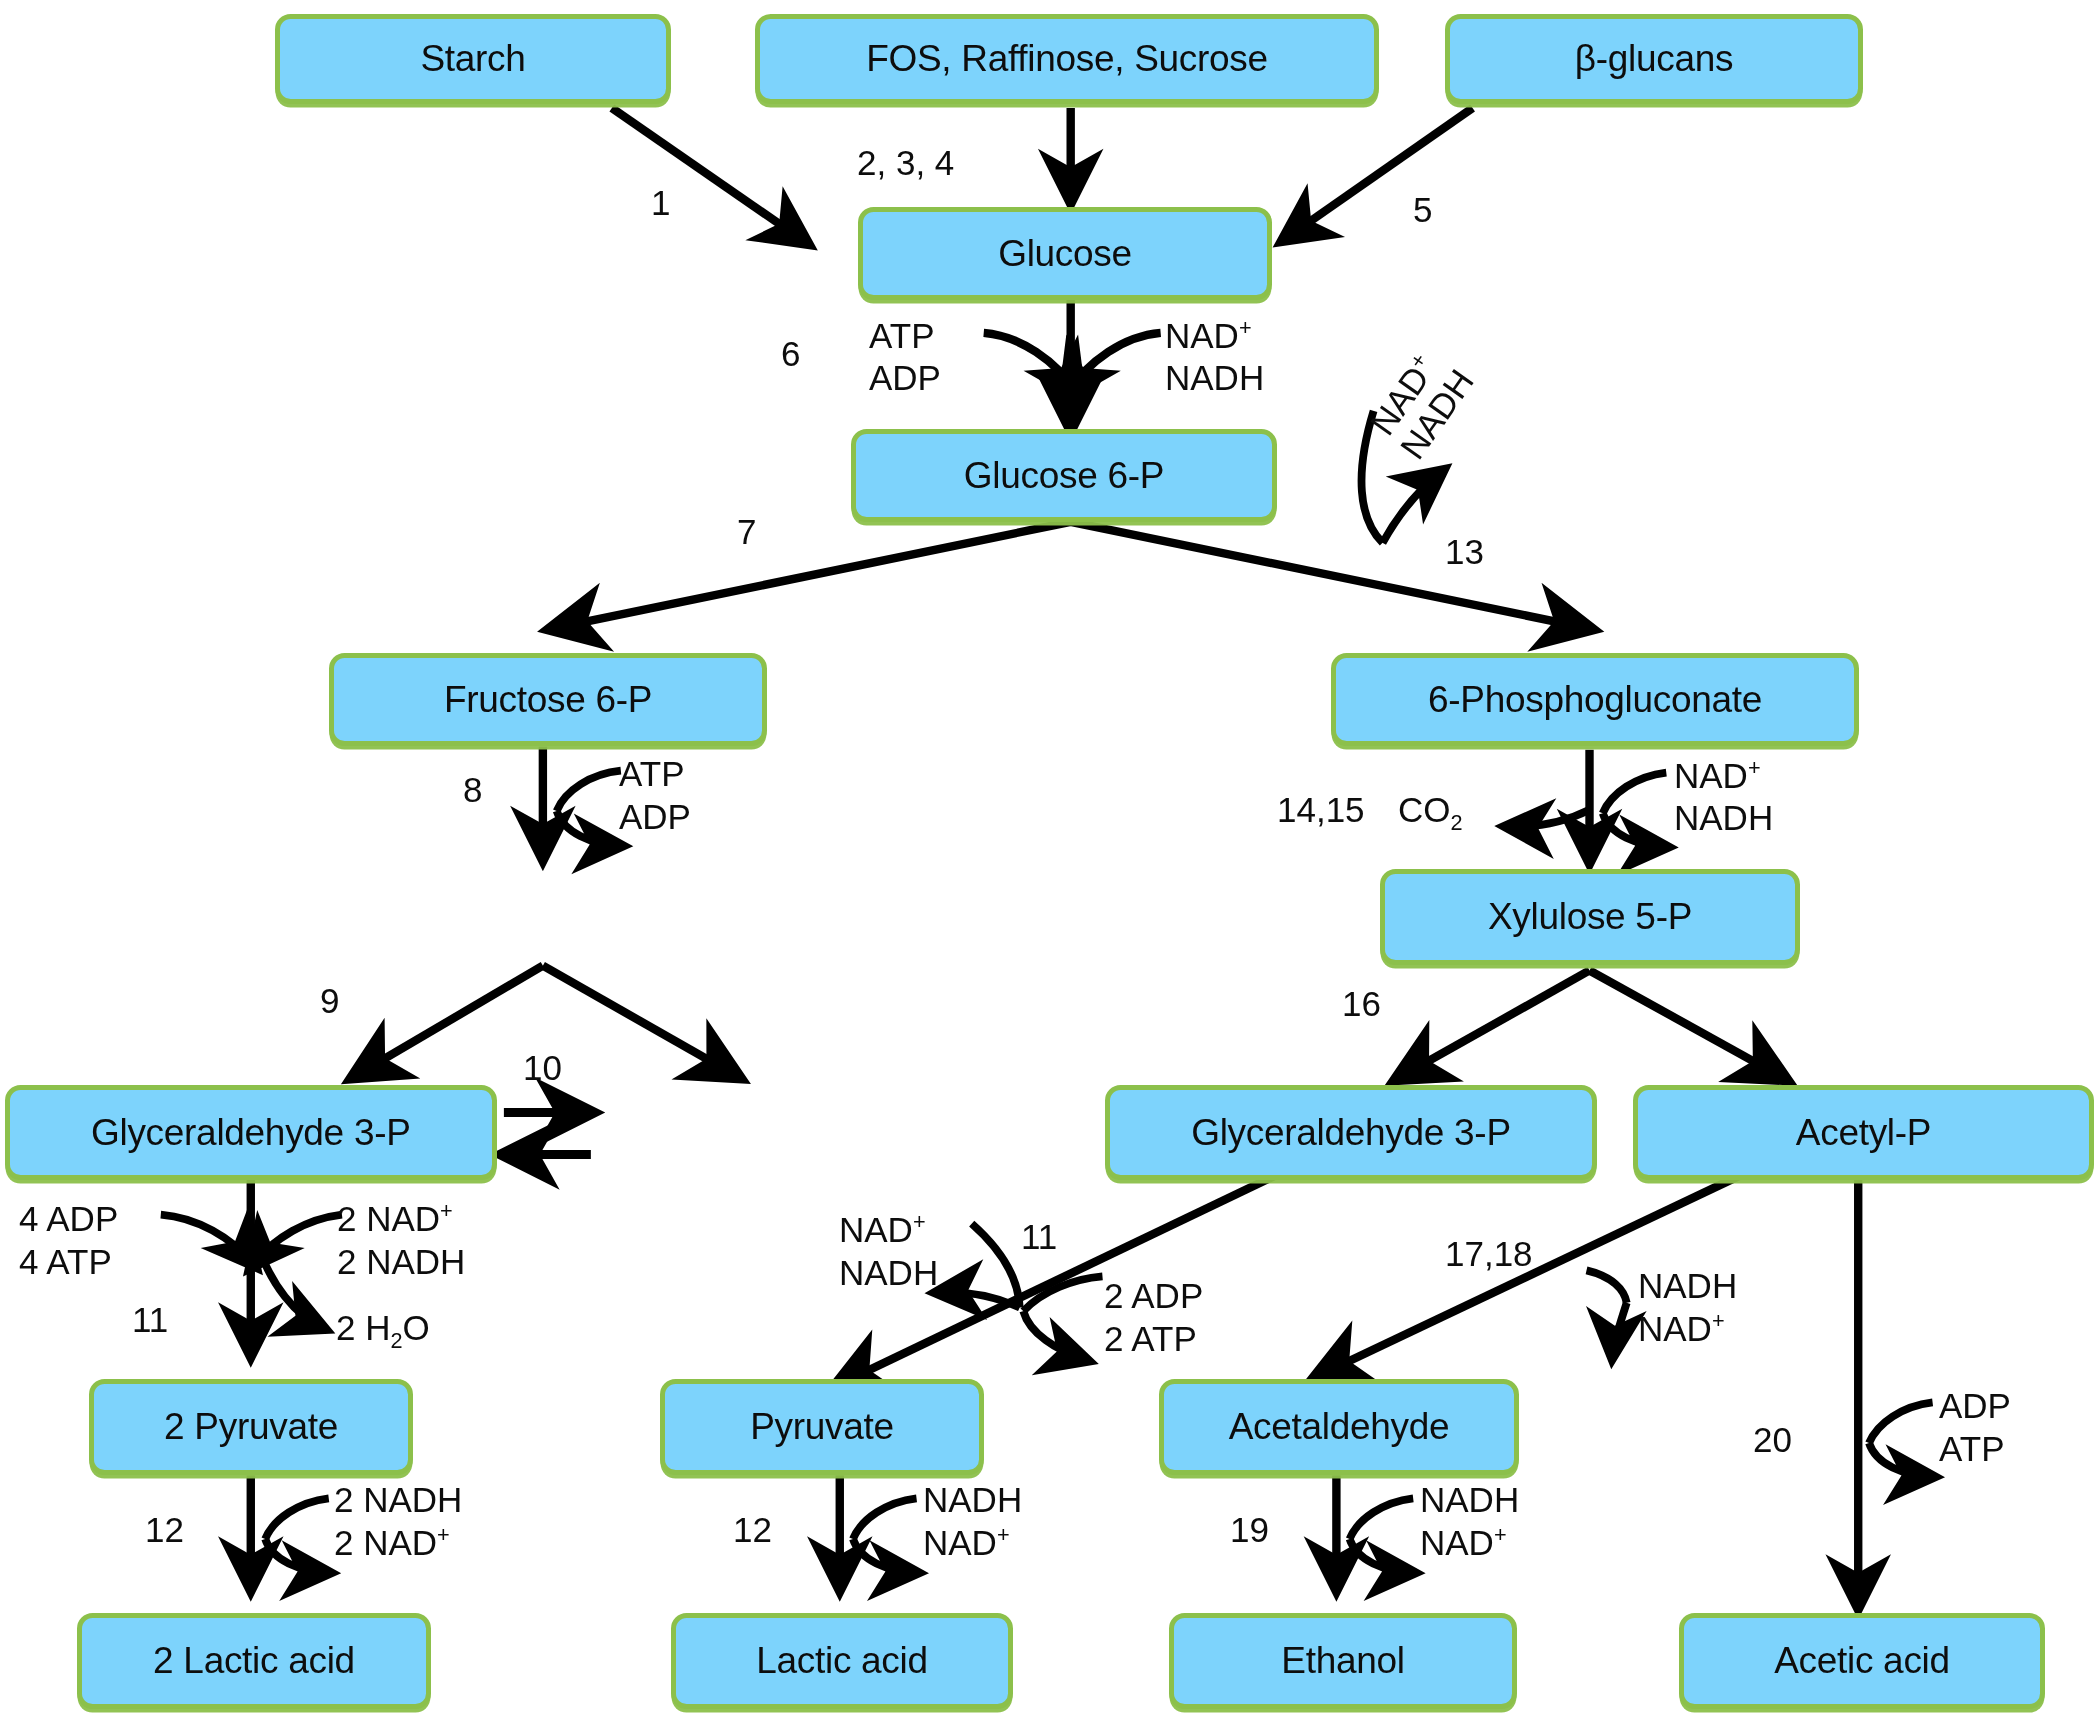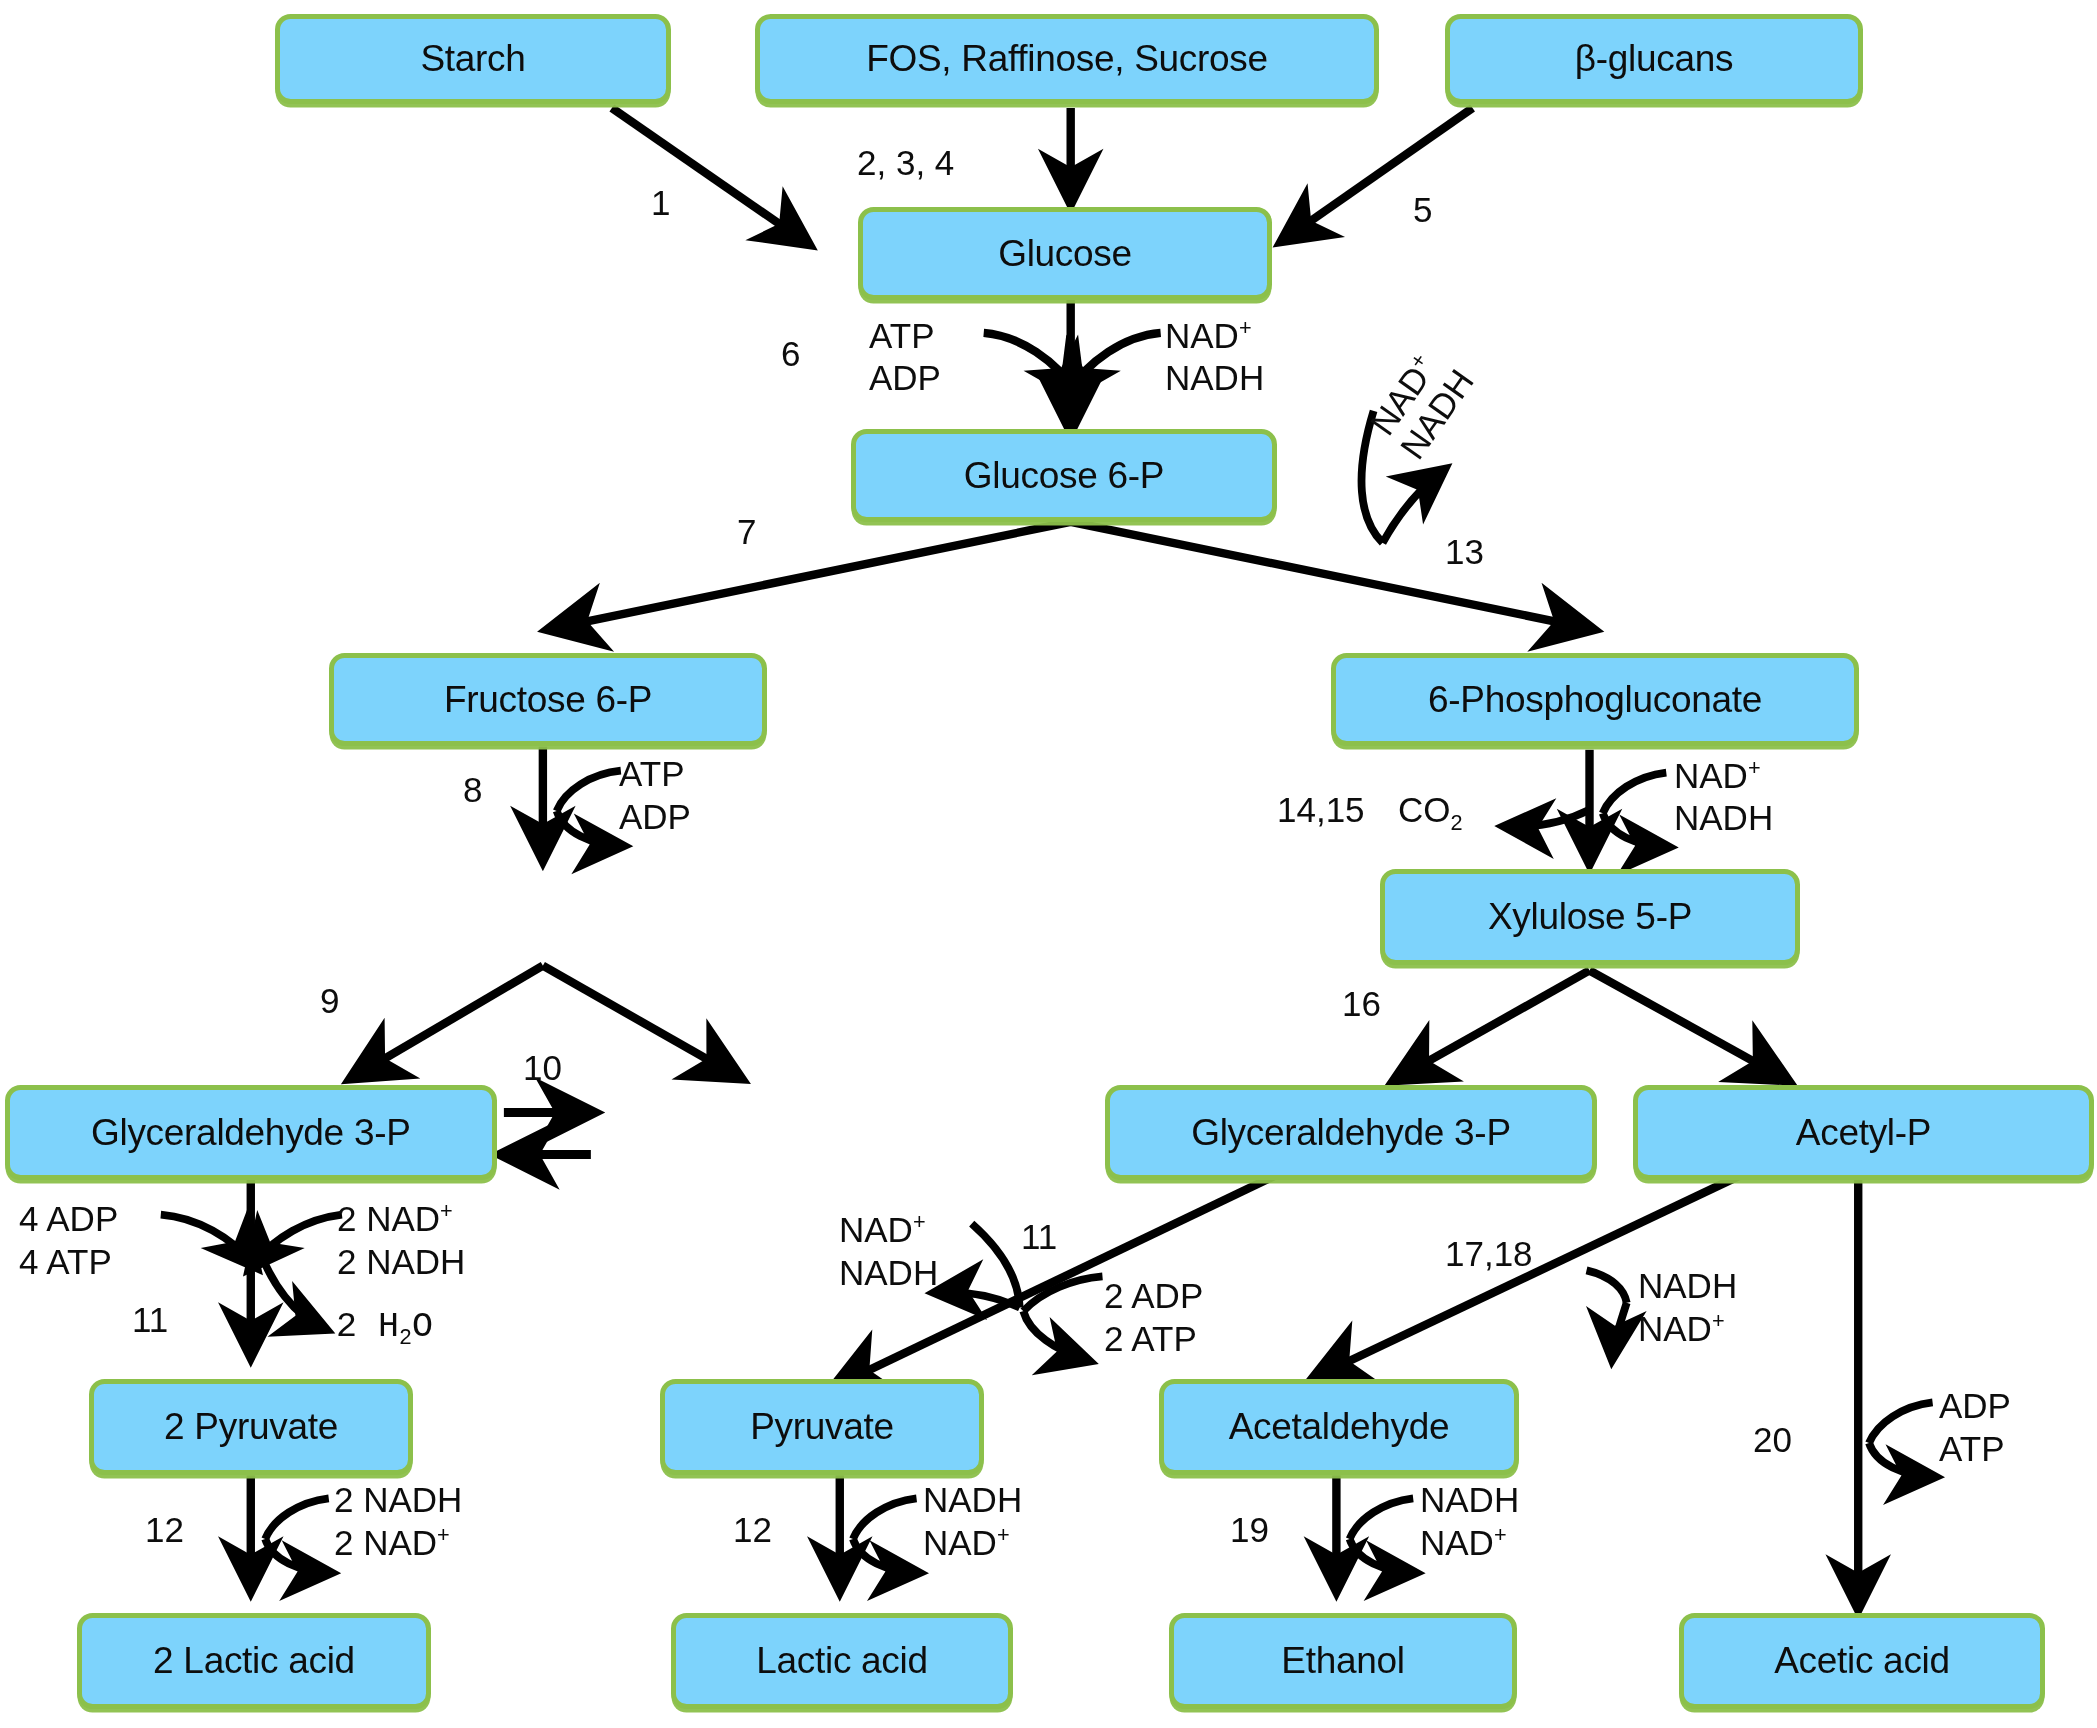--- a/index.html
+++ b/index.html
@@ -236,21 +236,21 @@
   <div class="lbl" style="left:619px; top:798px;">ADP</div>
 
   <div class="lbl" style="left:1398px; top:791px;"><span>CO</span><sub>2</sub></div>
   <div class="lbl" style="left:1674px; top:757px;"><span>NAD</span><sup>+</sup></div>
   <div class="lbl" style="left:1674px; top:799px;">NADH</div>
 
   <div class="lbl" style="left:19px; top:1200px;">4 ADP</div>
   <div class="lbl" style="left:19px; top:1243px;">4 ATP</div>
   <div class="lbl" style="left:337px; top:1200px;"><span>2 NAD</span><sup>+</sup></div>
   <div class="lbl" style="left:337px; top:1243px;">2 NADH</div>
-  <div class="lbl" style="left:336px; top:1309px;font-family:Liberation Mono, monospace;"><span>2 H</span><sub>2</sub><span>O</span></div>
+  <div class="lbl" style="left:336px; top:1309px;"><span>2 H</span><sub>2</sub><span>O</span></div>
 
   <div class="lbl" style="left:334px; top:1481px;">2 NADH</div>
   <div class="lbl" style="left:334px; top:1524px;"><span>2 NAD</span><sup>+</sup></div>
 
   <div class="lbl" style="left:839px; top:1211px;"><span>NAD</span><sup>+</sup></div>
   <div class="lbl" style="left:839px; top:1254px;">NADH</div>
   <div class="lbl" style="left:1104px; top:1277px;">2 ADP</div>
   <div class="lbl" style="left:1104px; top:1320px;">2 ATP</div>
 
   <div class="lbl" style="left:1638px; top:1267px;">NADH</div>

